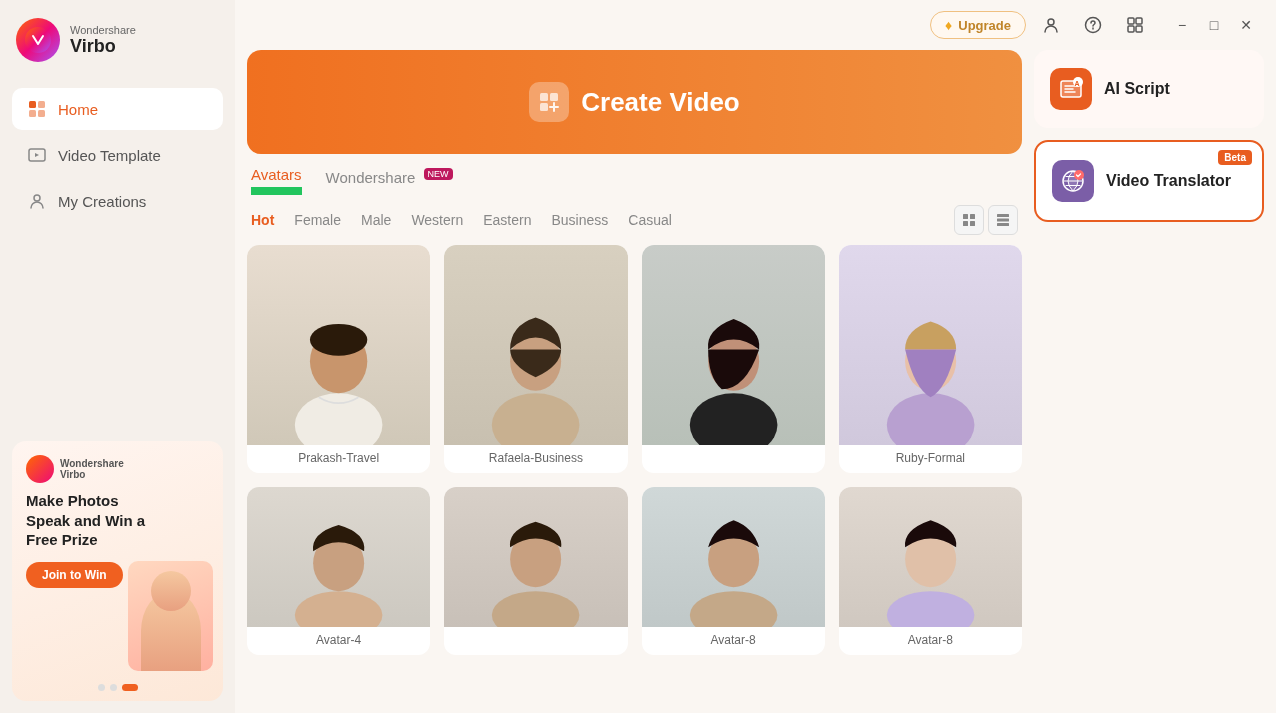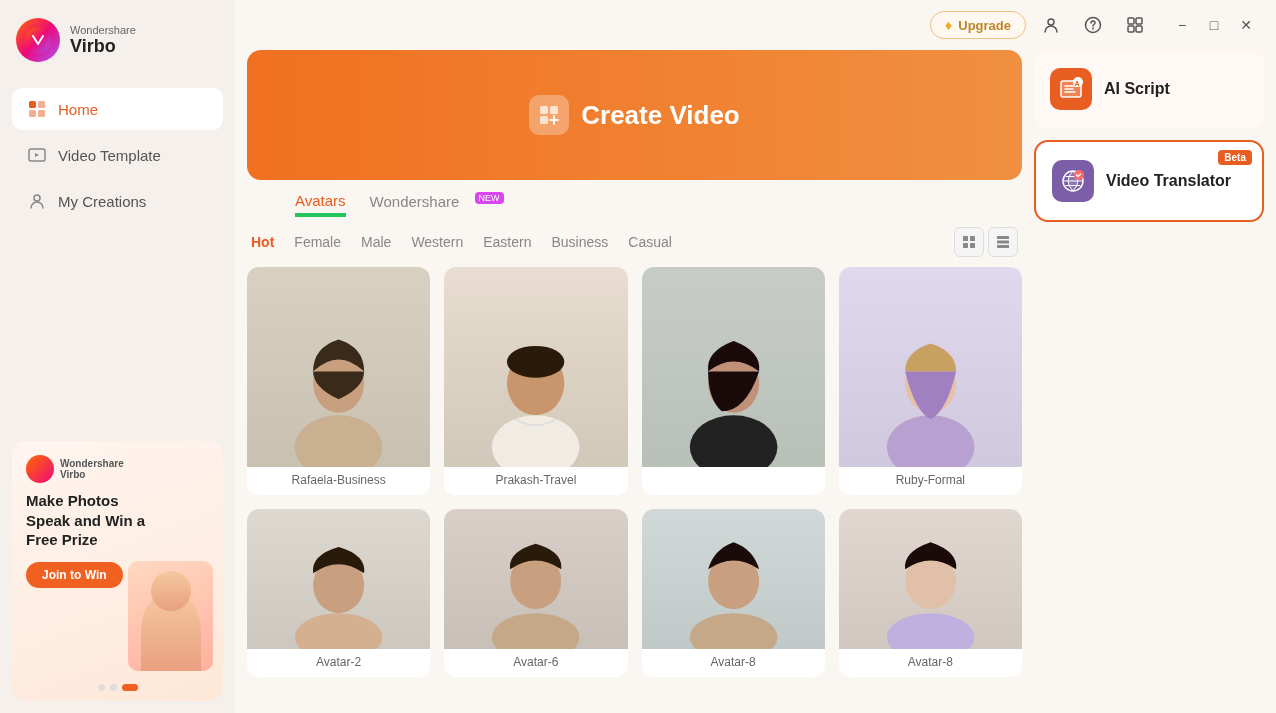--- a/index.html
+++ b/index.html
@@ -112,21 +112,21 @@
       display: flex;
       flex-direction: column;
       gap: 12px;
       min-width: 0;
     }
 
     
     .create-banner {
       background: linear-gradient(90deg, #f07020 0%, #f09040 100%);
       border-radius: 14px;
-      height: 130px;
+      height: 104px;
       display: flex;
       align-items: center;
       justify-content: center;
       cursor: pointer;
       flex-shrink: 0;
     }
     .create-banner-content {
       display: flex; align-items: center; gap: 12px;
     }
     .create-plus-icon {
@@ -138,24 +138,24 @@
 
     
     .avatar-section { display: flex; flex-direction: column; gap: 10px; flex: 1; overflow: hidden; }
 
     
     .tabs-row { display: flex; align-items: center; gap: 24px; padding: 0 4px; }
     .tab {
       font-size: 15px; color: #888; cursor: pointer; padding-bottom: 4px;
       border-bottom: 2px solid transparent; font-weight: 500;
     }
-    .tab.active { color: #e85d20; border-bottom: 4px solid #22c55e; margin-left: 44px; }
+    .tab.active { color: #e85d20; border-bottom: 8px solid #22c55e; }
     .tab-new-badge {
-      font-size: 9px; background: #d946ef; color: #fff;
-      border-radius: 4px; padding: 1px 4px; margin-left: 11px; vertical-align: top;
+      font-size: 9px; background: #be185d; color: #fff;
+      border-radius: 4px; padding: 1px 4px; margin-left: 4px; vertical-align: top;
     }
 
     
     .filter-row {
       display: flex; align-items: center; justify-content: space-between;
       padding: 0 4px;
     }
     .filter-tags { display: flex; gap: 20px; align-items: center; }
     .filter-tag {
       font-size: 14px; color: #888; cursor: pointer; font-weight: 500;
@@ -424,47 +424,47 @@
                     <rect x="1" y="10" width="12" height="3" rx="0.5" fill="#888"></rect>
                   </svg>
               </button>
             </div>
           </div>
         </div>
 
         <div class="avatar-grid">
 
           <div class="avatar-card">
+            <div class="avatar-img-area" style="background:linear-gradient(180deg,#e8ddd0 0%,#d0c8b8 100%);">
+              <svg width="100%" height="100%" viewBox="0 0 230 200" fill="none" preserveAspectRatio="xMidYMax meet">
+
+                <rect x="60" y="0" width="110" height="200" fill="none"></rect>
+
+                <ellipse cx="115" cy="175" rx="55" ry="40" fill="#f0ece4"></ellipse>
+
+                <ellipse cx="115" cy="95" rx="36" ry="40" fill="#c8956c"></ellipse>
+
+                <ellipse cx="115" cy="68" rx="36" ry="20" fill="#2a1a0a"></ellipse>
+
+                <path d="M90 140 Q115 155 140 140" stroke="#ddd" stroke-width="2" fill="none"></path>
+              </svg>
+            </div>
+            <div class="avatar-label">Prakash-Travel</div>
+          </div>
+          <div class="avatar-card">
             <div class="avatar-img-area" style="background:linear-gradient(180deg,#d8d0c0 0%,#c8c0b0 100%);">
               <svg width="100%" height="100%" viewBox="0 0 230 200" fill="none" preserveAspectRatio="xMidYMax meet">
 
                 <ellipse cx="115" cy="175" rx="55" ry="40" fill="#c8b090"></ellipse>
                 <ellipse cx="115" cy="95" rx="32" ry="37" fill="#c8a080"></ellipse>
                 <path d="M83 80 Q115 50 147 80 Q147 50 115 40 Q83 50 83 80Z" fill="#3a2a1a"></path>
                 <path d="M83 80 Q83 100 115 115 Q147 100 147 80" fill="#3a2a1a"></path>
               </svg>
             </div>
             <div class="avatar-label">Rafaela-Business</div>
-          </div>
-          <div class="avatar-card">
-            <div class="avatar-img-area" style="background:linear-gradient(180deg,#e8ddd0 0%,#d0c8b8 100%);">
-              <svg width="100%" height="100%" viewBox="0 0 230 200" fill="none" preserveAspectRatio="xMidYMax meet">
-
-                <rect x="60" y="0" width="110" height="200" fill="none"></rect>
-
-                <ellipse cx="115" cy="175" rx="55" ry="40" fill="#f0ece4"></ellipse>
-
-                <ellipse cx="115" cy="95" rx="36" ry="40" fill="#c8956c"></ellipse>
-
-                <ellipse cx="115" cy="68" rx="36" ry="20" fill="#2a1a0a"></ellipse>
-
-                <path d="M90 140 Q115 155 140 140" stroke="#ddd" stroke-width="2" fill="none"></path>
-              </svg>
-            </div>
-            <div class="avatar-label">Prakash-Travel</div>
           </div>
           <div class="avatar-card">
             <div class="avatar-img-area" style="background:linear-gradient(180deg,#c8ccc8 0%,#b8c0b8 100%);">
               <svg width="100%" height="100%" viewBox="0 0 230 200" fill="none" preserveAspectRatio="xMidYMax meet">
 
                 <ellipse cx="115" cy="175" rx="55" ry="40" fill="#222"></ellipse>
                 <ellipse cx="115" cy="95" rx="32" ry="37" fill="#c09078"></ellipse>
                 <path d="M83 80 Q115 55 147 80 Q150 55 115 42 Q80 55 83 80Z" fill="#1a0a0a"></path>
                 <path d="M83 80 Q83 115 100 130 Q130 130 147 80" fill="#1a0a0a"></path>
               </svg>
@@ -485,31 +485,30 @@
           </div>
 
           <div class="avatar-card">
             <div class="avatar-img-area" style="background:linear-gradient(180deg,#ddd8d0 0%,#ccc8c0 100%);height:140px;">
               <svg width="100%" height="100%" viewBox="0 0 230 160" fill="none" preserveAspectRatio="xMidYMax meet">
                 <ellipse cx="115" cy="145" rx="55" ry="30" fill="#d4b090"></ellipse>
                 <ellipse cx="115" cy="80" rx="32" ry="35" fill="#c8a080"></ellipse>
                 <path d="M83 65 Q115 42 147 65 Q150 42 115 32 Q80 42 83 65Z" fill="#2a1a0a"></path>
               </svg>
             </div>
-            <div class="avatar-label">Avatar-2</div>
+            <div class="avatar-label">Avatar-4</div>
           </div>
           <div class="avatar-card">
             <div class="avatar-img-area" style="background:linear-gradient(180deg,#d8d0c8 0%,#c8c0b8 100%);height:140px;">
               <svg width="100%" height="100%" viewBox="0 0 230 160" fill="none" preserveAspectRatio="xMidYMax meet">
                 <ellipse cx="115" cy="145" rx="55" ry="30" fill="#c4a888"></ellipse>
                 <ellipse cx="115" cy="75" rx="32" ry="35" fill="#c8a080"></ellipse>
                 <path d="M83 60 Q115 38 147 60 Q150 38 115 28 Q80 38 83 60Z" fill="#2a1a0a"></path>
               </svg>
             </div>
-            <div class="avatar-label">Avatar-6</div>
           </div>
           <div class="avatar-card">
             <div class="avatar-img-area" style="background:linear-gradient(180deg,#d0d8d8 0%,#c0c8c8 100%);height:140px;">
               <svg width="100%" height="100%" viewBox="0 0 230 160" fill="none" preserveAspectRatio="xMidYMax meet">
                 <ellipse cx="115" cy="145" rx="55" ry="30" fill="#c4a888"></ellipse>
                 <ellipse cx="115" cy="75" rx="32" ry="35" fill="#c8a080"></ellipse>
                 <path d="M83 60 Q115 38 147 60 Q140 35 115 26 Q90 35 83 60Z" fill="#1a0a0a"></path>
               </svg>
             </div>
             <div class="avatar-label">Avatar-8</div>

